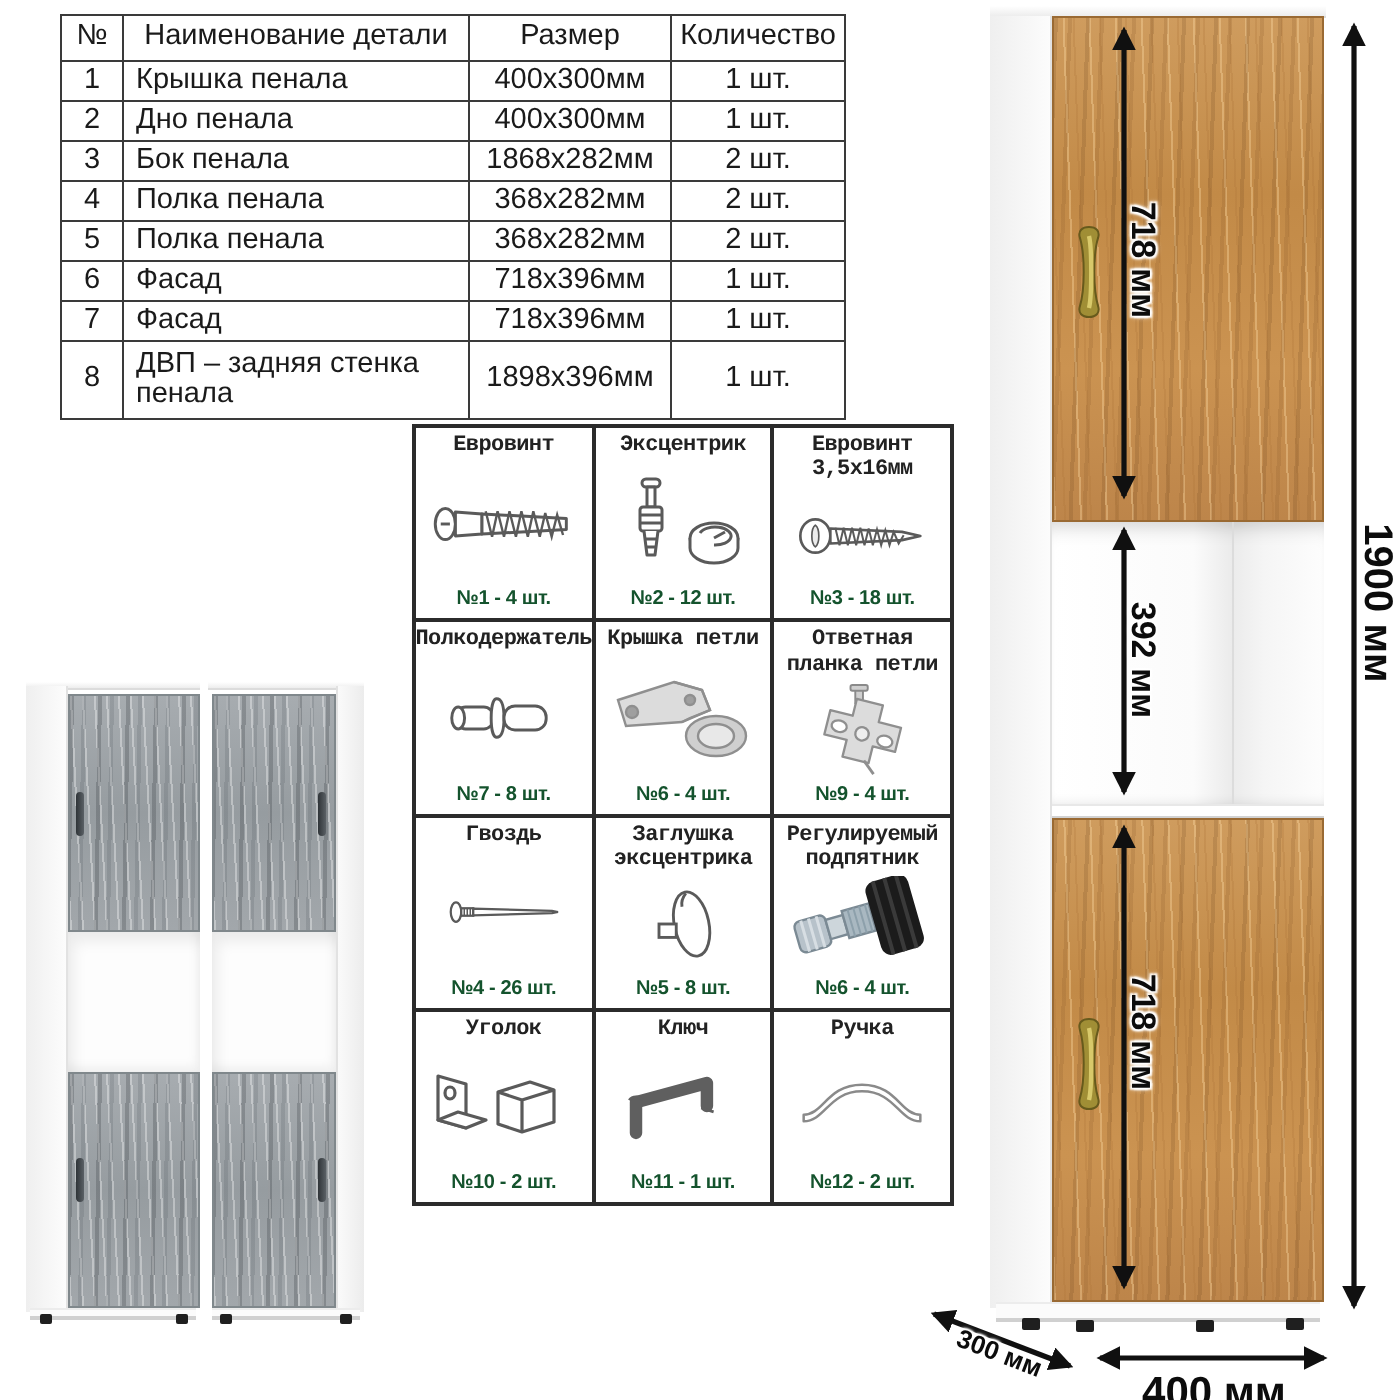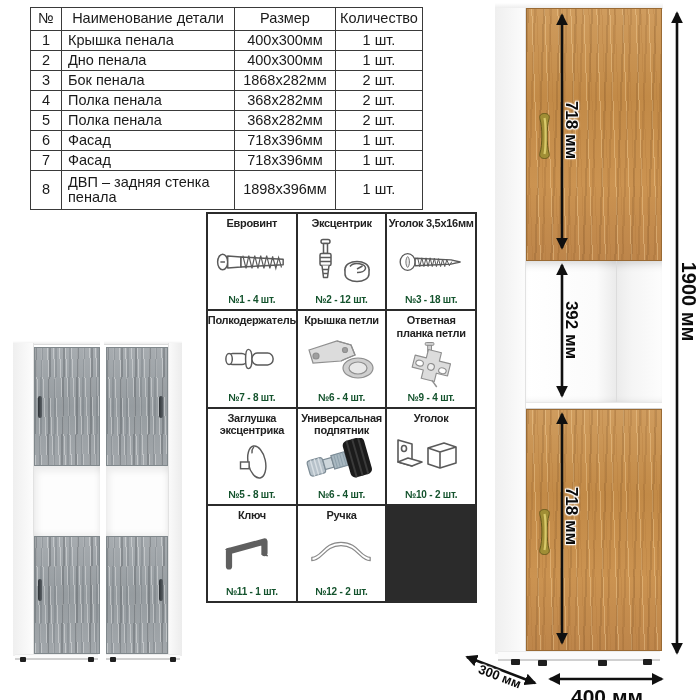--- a/index.html
+++ b/index.html
@@ -16,21 +16,21 @@
   .parts td.nm{text-align:left;padding-left:6px;}
   .parts tr.tall td{height:38px;}
 
   
   .hw{position:absolute;left:206px;top:212px;width:271px;height:391px;box-sizing:border-box;
       border:2px solid #2b2b2b;background:#2b2b2b;display:grid;
       grid-template-columns:repeat(3,1fr);grid-template-rows:repeat(4,1fr);gap:2px;}
   .hw .cell{background:#fff;display:flex;flex-direction:column;align-items:center;
       padding:3px 1px 2px;box-sizing:border-box;overflow:hidden;}
   .hw .t{font-weight:bold;font-size:11px;letter-spacing:-0.3px;text-align:center;
-      line-height:1.12;color:#222;}
+      line-height:1.12;color:#222;font-family:Liberation Mono, monospace;}
   .hw .ic{flex:1;display:flex;align-items:center;justify-content:center;width:100%;}
   .hw .n{font-weight:bold;font-size:10px;letter-spacing:-0.2px;color:#14532d;padding-bottom:2px;}
 
   
   .wood-oak{
     background:
       repeating-linear-gradient(92deg, rgba(101,62,25,.18) 0 2px, rgba(0,0,0,0) 2px 7px,
         rgba(141,92,43,.22) 7px 9px, rgba(0,0,0,0) 9px 16px),
       repeating-linear-gradient(88deg, rgba(255,223,170,.35) 0 1px, rgba(0,0,0,0) 1px 5px,
         rgba(173,116,56,.25) 5px 6px, rgba(0,0,0,0) 6px 13px),
@@ -175,21 +175,21 @@
               <ellipse cx="56" cy="31" rx="12" ry="7.5"></ellipse>
               <path d="M44,31 v5 a12,7.5 0 0 0 24,0 v-5"></path>
               <path d="M49,28.5 a8,4.5 0 1 1 7,6 M56,31 l5.5,-3" fill="none"></path>
             </g>
           </svg>
       </div>
       <div class="n">№2 - 12 шт.</div>
     </div>
 
     <div class="cell">
-      <div class="t">Уголок 3,5х16мм</div>
+      <div class="t">Евровинт 3,5х16мм</div>
       <div class="ic">
         <svg width="80" height="40" viewBox="0 0 80 48">
             <g fill="#fff" stroke="#5a5a5a" stroke-width="1.6" stroke-linejoin="round">
               <ellipse cx="12" cy="24" rx="9" ry="10"></ellipse>
               <path d="M12,17.5 c2.8,2 2.8,11 0,13 c-2.8,-2 -2.8,-11 0,-13 z" fill="#ececec" stroke-width="1"></path>
               <path d="M21,19.5 L64,21.5 L75,24 L64,26.5 L21,28.5 Z"></path>
             </g>
             <path d="M24,19 l2.5,10.5 l2.5,-10.5 l2.5,10.5 l2.5,-10.5 l2.5,10.5 l2.5,-10.5 l2.5,10.5 l2.5,-10 l2.5,10 l2.5,-9.5 l2.5,9.5 l2.5,-9 l2.5,9 l2.5,-8 l3,7 l3,-5" fill="none" stroke="#5a5a5a" stroke-width="1.2"></path>
           </svg>
       </div>
@@ -241,37 +241,51 @@
               <ellipse cx="27.5" cy="25" rx="4" ry="3" fill="#fff"></ellipse>
               <ellipse cx="52.5" cy="27" rx="4" ry="3" fill="#fff"></ellipse>
               <circle cx="40" cy="26" r="3.5" fill="#efefef"></circle>
             </g>
             <path d="M41,40 l5,7" stroke="#8f8f8f" stroke-width="1.5"></path>
           </svg>
       </div>
       <div class="n">№9 - 4 шт.</div>
     </div>
 
+    <div class="cell">
+      <div class="t">Гвоздь</div>
+      <div class="ic">
+        <svg width="80" height="36" viewBox="0 0 80 48">
+            <g fill="#fff" stroke="#5a5a5a" stroke-width="1.5">
+              <ellipse cx="8" cy="24" rx="3.5" ry="6.5"></ellipse>
+              <rect x="11.5" y="21.5" width="8" height="5"></rect>
+              <path d="M19.5,21.8 L72,23.2 L76,24 L72,24.8 L19.5,26.2 Z"></path>
+            </g>
+            <path d="M13.5,21.5 v5 M15.5,21.5 v5 M17.5,21.5 v5" stroke="#5a5a5a" stroke-width="1"></path>
+          </svg>
+      </div>
+      <div class="n">№4 - 26 шт.</div>
+    </div>
 
     <div class="cell">
       <div class="t">Заглушка эксцентрика</div>
       <div class="ic">
         <svg width="80" height="46" viewBox="0 0 80 48">
             <g fill="#fff" stroke="#5a5a5a" stroke-width="1.5">
               <ellipse cx="45" cy="24" rx="9" ry="17" transform="rotate(-12 45 24)"></ellipse>
               <rect x="28" y="24" width="9" height="7"></rect>
               <path d="M42,8 c-2,2.5 -2.5,4.5 -2,7" fill="none"></path>
             </g>
           </svg>
       </div>
       <div class="n">№5 - 8 шт.</div>
     </div>
 
     <div class="cell">
-      <div class="t">Универсальная подпятник</div>
+      <div class="t">Регулируемый подпятник</div>
       <div class="ic">
         <svg width="80" height="48" viewBox="0 0 80 48">
             <g transform="rotate(-16 40 24)">
               <rect x="7" y="14" width="16" height="16" rx="3" fill="#b7c2ca" stroke="#7b8a94" stroke-width="1.2"></rect>
               <path d="M11,14 v16 M15,14 v16 M19,14 v16" stroke="#d7dee3" stroke-width="1.5"></path>
               <rect x="23" y="17" width="9" height="10" fill="#cdd6db" stroke="#7b8a94" stroke-width="1.2"></rect>
               <rect x="32" y="15" width="14" height="14" fill="#a9b8c1" stroke="#7b8a94" stroke-width="1.2"></rect>
               <path d="M35,15 v14 M38,15 v14 M41,15 v14 M44,15 v14" stroke="#8da0ab" stroke-width="1"></path>
               <rect x="46" y="5" width="22" height="38" rx="5" fill="#1b1b1b"></rect>
               <path d="M51,5 v38 M57,5 v38 M63,5 v38" stroke="#3a3a3a" stroke-width="2"></path>

